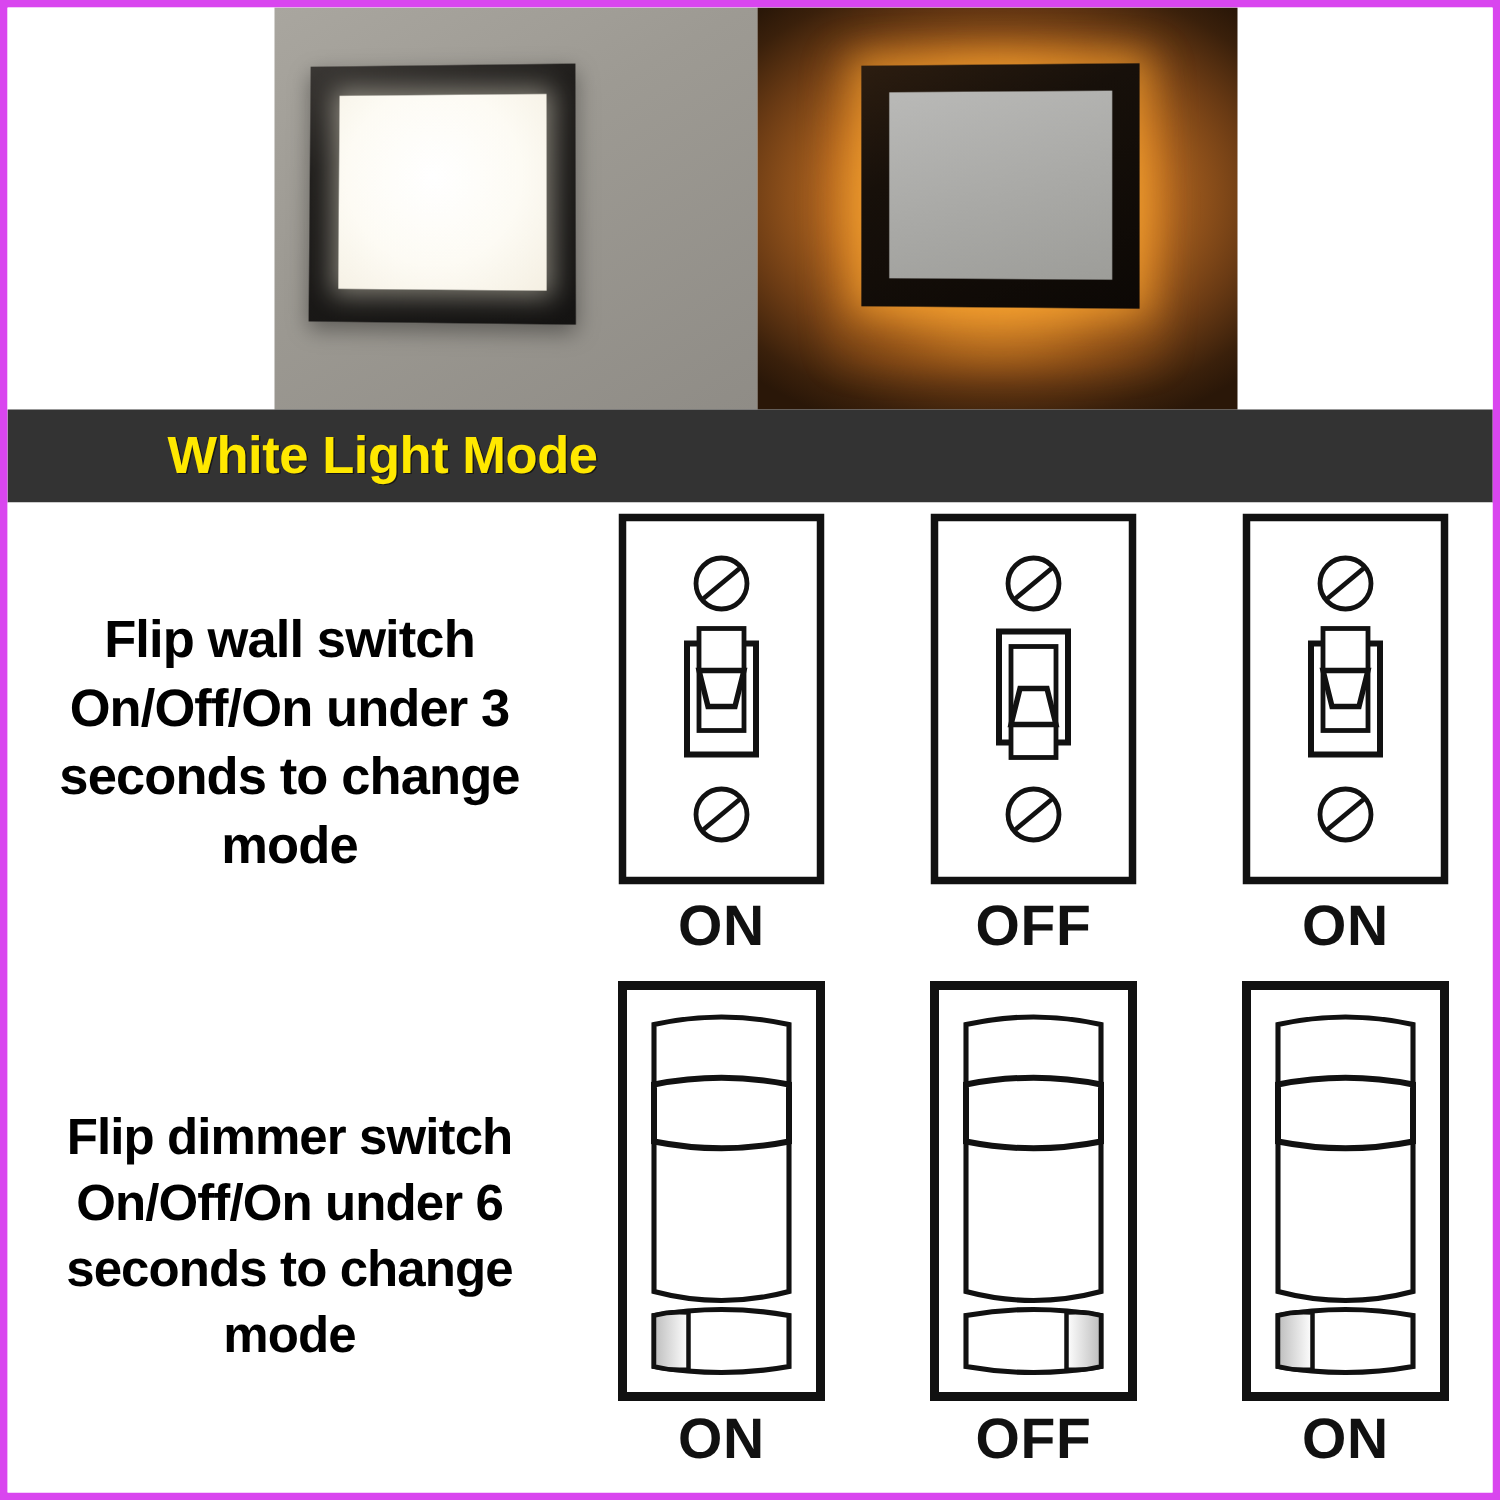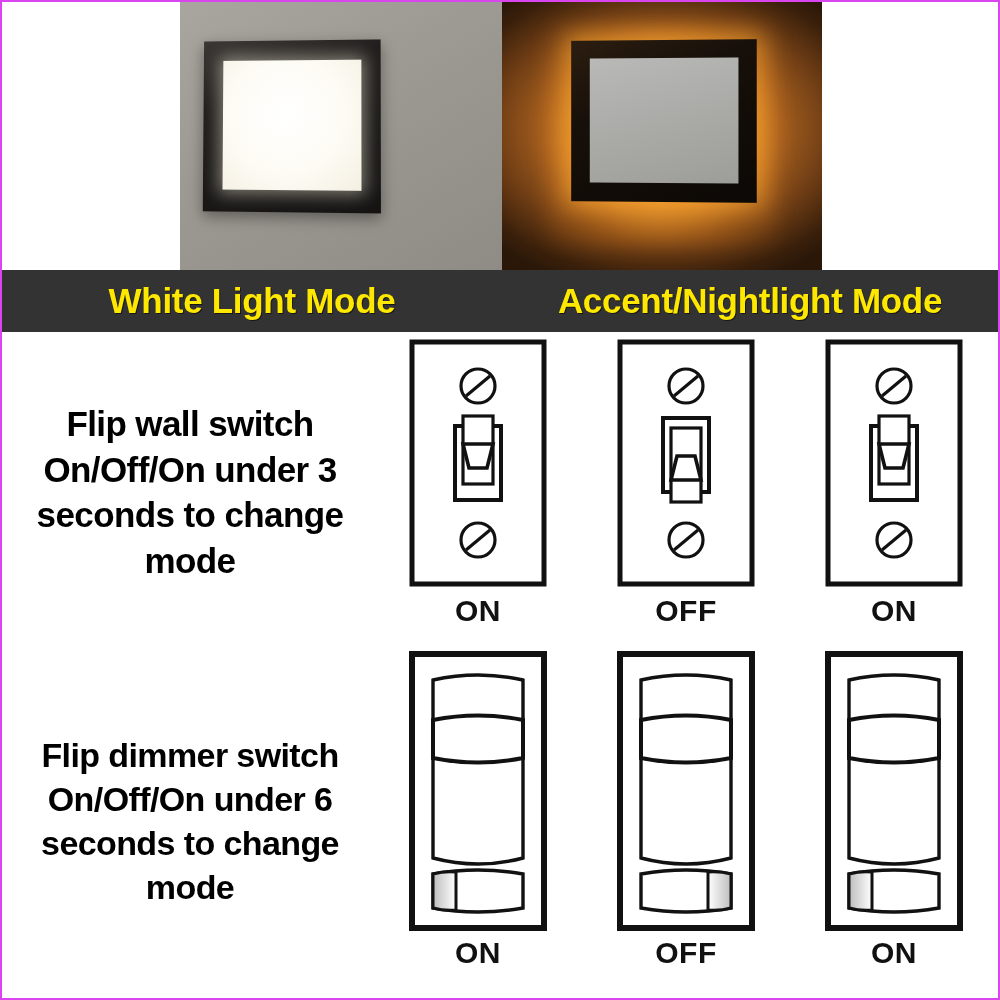--- a/index.html
+++ b/index.html
@@ -8,21 +8,21 @@
     background: #ffffff;
   }
   body {
     font-family: "Liberation Sans", sans-serif;
   }
   #page {
     position: relative;
     width: 1000px;
     height: 1000px;
     background: #ffffff;
-    border: 2px solid #d946ef;
+    border: 5px solid #d946ef;
     box-sizing: border-box;
     overflow: hidden;
   }
 
   
   .photo-strip {
     position: absolute;
     left: 0;
     top: 0;
     width: 996px;
@@ -192,21 +192,21 @@
     padding-top: 2px;
   }
   .device {
     display: flex;
     flex-direction: column;
     align-items: center;
   }
   .device-label {
     margin-top: 6px;
     font-weight: bold;
-    font-size: 30px;
+    font-size: 38px;
     color: #111111;
     letter-spacing: 0.5px;
   }
   .row.row-dimmer .device-label { margin-top: 4px; }
 
   svg { display: block; }
 </style>
 </head>
 <body>
 
@@ -229,21 +229,20 @@
         <div class="bezel-hi"></div>
         <div class="panel"></div>
       </div>
     </div>
 
     <div class="photo-pad right"></div>
   </div>
 
   <div class="mode-band">
     <div class="mode-title white-mode">White Light Mode</div>
-    <div class="mode-title accent-mode">Accent/Nightlight Mode</div>
   </div>
 
   <div class="rows">
 
     <div class="row row-toggle">
 
       <div class="instr-col">
         <div class="instr-text">Flip wall switch On/Off/On under 3 seconds to change mode</div>
       </div>
 

